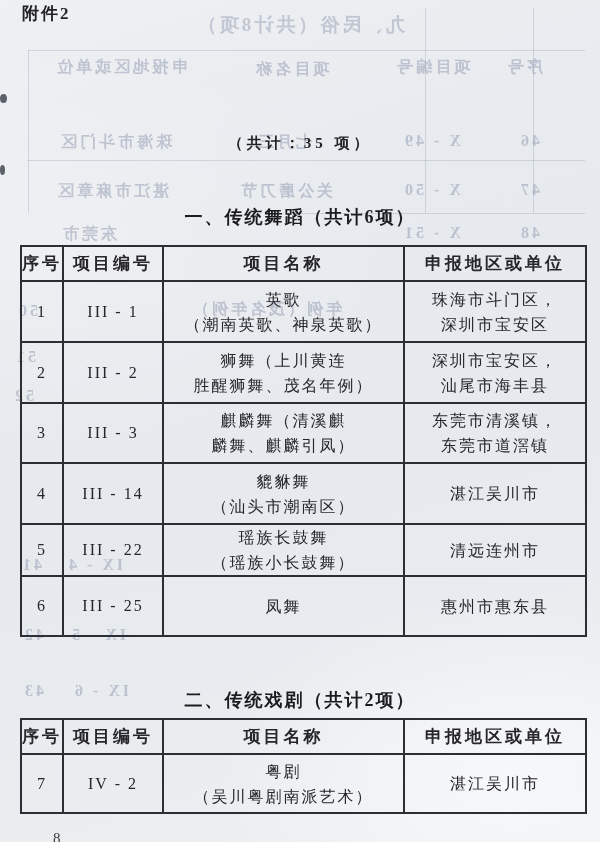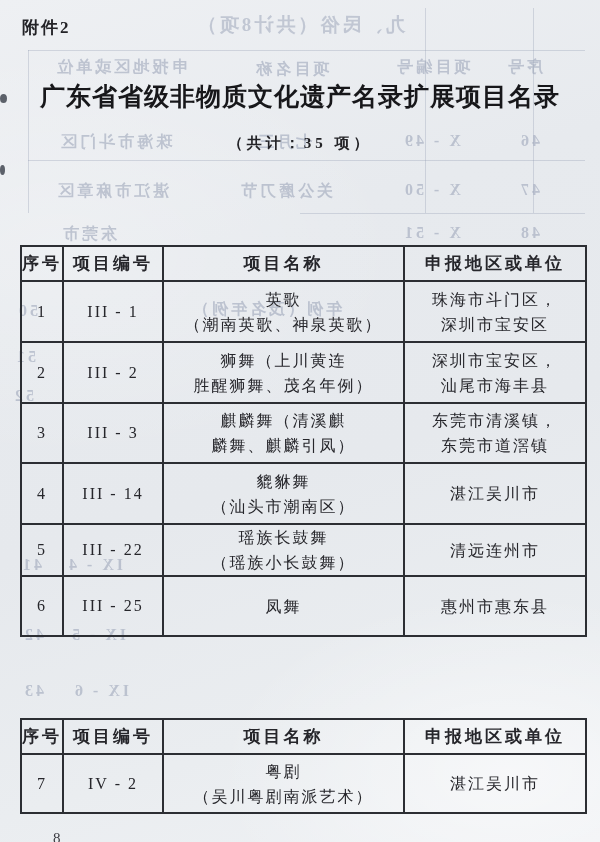--- a/index.html
+++ b/index.html
@@ -39,21 +39,21 @@
   .gl-h2{top:160px;left:28px;width:557px;height:1px;}
   .gl-h3{top:213px;left:300px;width:285px;height:1px;}
   .gl-v1{left:28px;top:50px;width:1px;height:163px;}
   .gl-v2{left:425px;top:8px;width:1px;height:205px;}
   .gl-v3{left:533px;top:8px;width:1px;height:205px;}
   .speck{position:absolute;background:#5c616a;border-radius:50%;}
   .speck1{left:0;top:94px;width:7px;height:9px;}
   .speck2{left:0;top:165px;width:5px;height:10px;}
 
   
-  .attachment{position:absolute;left:22px;top:16px;font-size:17px;font-weight:600;letter-spacing:2px;}
+  .attachment{position:absolute;left:22px;top:2px;font-size:17px;font-weight:600;letter-spacing:2px;}
   .doc-title{
     position:absolute;left:0;right:0;top:80px;text-align:center;
     font-family:"Liberation Sans","DejaVu Sans",sans-serif;
     font-size:25px;font-weight:700;letter-spacing:1px;color:#17171a;
   }
   .doc-subtitle{position:absolute;left:0;right:0;top:134px;text-align:center;font-size:15px;letter-spacing:4px;font-weight:600;}
   .section-heading{position:absolute;left:0;right:0;text-align:center;font-size:18px;font-weight:700;letter-spacing:2px;color:#1c1c20;}
   .sec1{top:205px;} .sec2{top:688px;}
 
   table.doc{
@@ -121,23 +121,23 @@
   <div class="ghost g-b3n">43</div>
   <div class="ghost g-b3c">IX - 6</div>
 
   <div class="speck speck1"></div>
   <div class="speck speck2"></div>
 </div>
 
 <div class="layer-main">
 
   <div class="attachment">附件2</div>
-  <div class="doc-title">广东省省级非物质文化遗产名录扩展项目名录</div>
   <div class="doc-subtitle">（共计：35 项）</div>
 
+  <div class="section-heading sec1">一、传统舞蹈（共计6项）</div>
 
   <table class="doc t1">
     <colgroup>
         <col class="col-no">
         <col class="col-code">
         <col class="col-name">
         <col class="col-region">
       </colgroup>
     <tbody>
         <tr>
@@ -210,20 +210,21 @@
       <td>
         <div class="line">凤舞</div>
       </td>
       <td>
         <div class="line">惠州市惠东县</div>
       </td>
     </tr>
   </tbody>
     </table>
 
+  <div class="section-heading sec2">二、传统戏剧（共计2项）</div>
 
   <table class="doc t2">
     <colgroup>
         <col class="col-no">
         <col class="col-code">
         <col class="col-name">
         <col class="col-region">
       </colgroup>
     <tbody>
         <tr>

